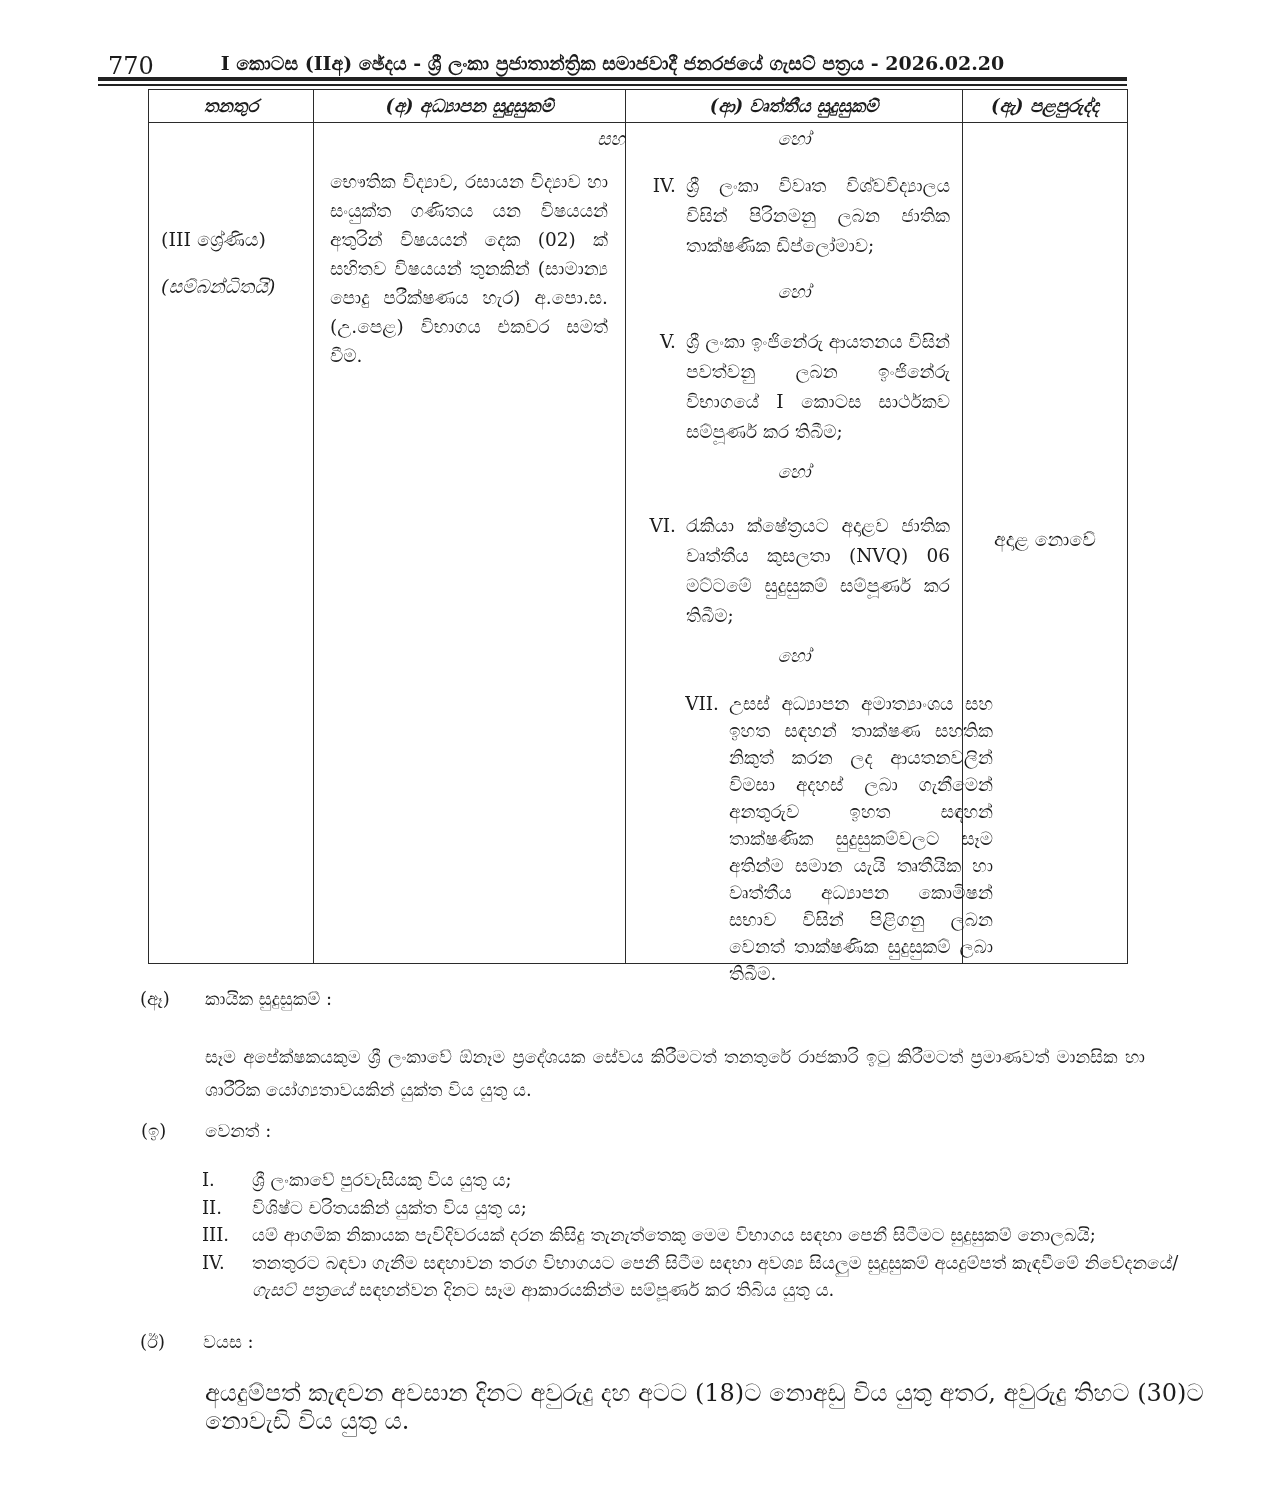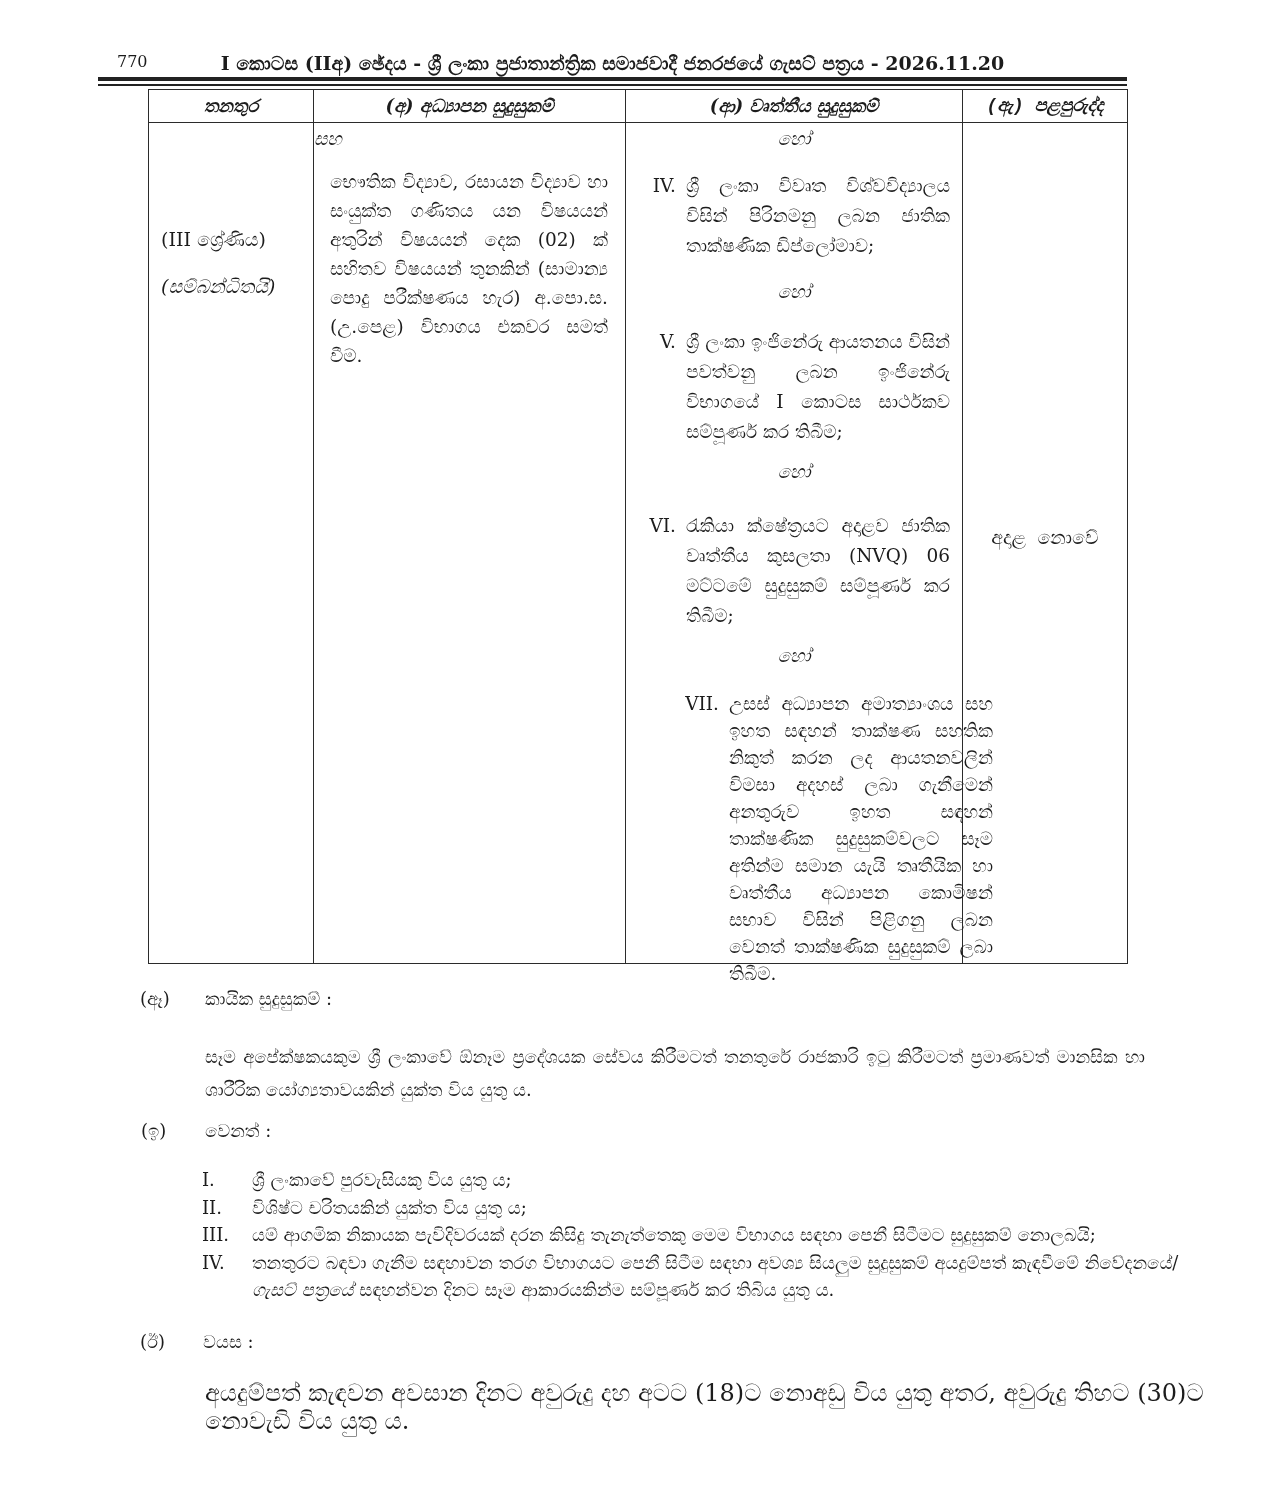--- a/index.html
+++ b/index.html
@@ -6,25 +6,25 @@
   .page{
     position:relative;
     width:1275px;height:1494px;
     background:#ffffff;
     font-family:"DejaVu Serif","Liberation Serif",serif;
     color:#1c1c1c;
     overflow:hidden;
   }
   .abs{position:absolute;}
   .it{font-style:italic;}
-  .center{text-align:left;}
+  .center{text-align:right;}
   .justify{text-align:justify;}
 
   
-  .page-number{left:117px;top:52px;font-size:16px;}
+  .page-number{left:108px;top:52px;font-size:24px;}
   .running-title{left:95px;top:52px;width:1035px;text-align:center;font-weight:bold;font-size:19px;}
   .rule-thick{left:98px;top:77px;width:1029px;height:4px;background:#222;}
   .rule-thin{left:98px;top:84px;width:1029px;height:1.5px;background:#222;}
 
   
   .gztable{
     left:148px;top:89px;width:980px;height:875px;
     border:1.5px solid #2b2b2b;
     box-sizing:border-box;
     display:flex;flex-direction:column;
@@ -34,21 +34,21 @@
   .th{
     display:flex;align-items:center;justify-content:center;
     font-weight:bold;font-style:italic;font-size:18px;
     box-sizing:border-box;
   }
   .tbody{display:flex;flex:1 1 auto;}
   .td{position:relative;box-sizing:border-box;}
   .c1{flex:0 0 165px;border-right:1.5px solid #2b2b2b;}
   .c2{flex:0 0 312px;border-right:1.5px solid #2b2b2b;}
   .c3{flex:0 0 337px;border-right:1.5px solid #2b2b2b;}
-  .c4{flex:1 1 auto;font-family:Liberation Mono, monospace;}
+  .c4{flex:1 1 auto;}
 
   .post-name{left:12px;top:2px;width:145px;line-height:28px;font-size:19px;}
   .post-grade{left:12px;top:105px;width:145px;font-size:19px;}
   .post-related{left:12px;top:152px;width:145px;font-size:19px;}
 
   .saha{left:0;top:2px;width:100%;line-height:28px;}
   .edu-para{left:16px;top:44px;width:278px;line-height:29px;}
 
   .or-divider{left:0;top:0;width:100%;line-height:28px;text-align:center;}
   .or1{top:2px;}.or2{top:155px;}.or3{top:335px;}.or4{top:519px;}
@@ -74,21 +74,21 @@
   .s3-label{left:140px;top:1328px;}
   .s3-title{left:203px;top:1328px;}
   .s3-para{left:205px;top:1379px;width:1000px;line-height:28px;font-size:24px;}
 </style>
 </head>
 <body>
 
 <div class="page">
 
   <div class="abs page-number">770</div>
-  <div class="abs running-title">I කොටස (IIඅ) ඡේදය - ශ්‍රී ලංකා ප්‍රජාතාන්ත්‍රික සමාජවාදී ජනරජයේ ගැසට් පත්‍රය - 2026.11.20</div>
+  <div class="abs running-title">I කොටස (IIඅ) ඡේදය - ශ්‍රී ලංකා ප්‍රජාතාන්ත්‍රික සමාජවාදී ජනරජයේ ගැසට් පත්‍රය - 2026.02.20</div>
   <div class="abs rule-thick"></div>
   <div class="abs rule-thin"></div>
 
   <div class="abs gztable">
     <div class="thead">
       <div class="th c1">තනතුර</div>
       <div class="th c2">(අ) අධ්‍යාපන සුදුසුකම්</div>
       <div class="th c3">(ආ) වෘත්තීය සුදුසුකම්</div>
       <div class="th c4">(ඇ) පළපුරුද්ද</div>
     </div>

